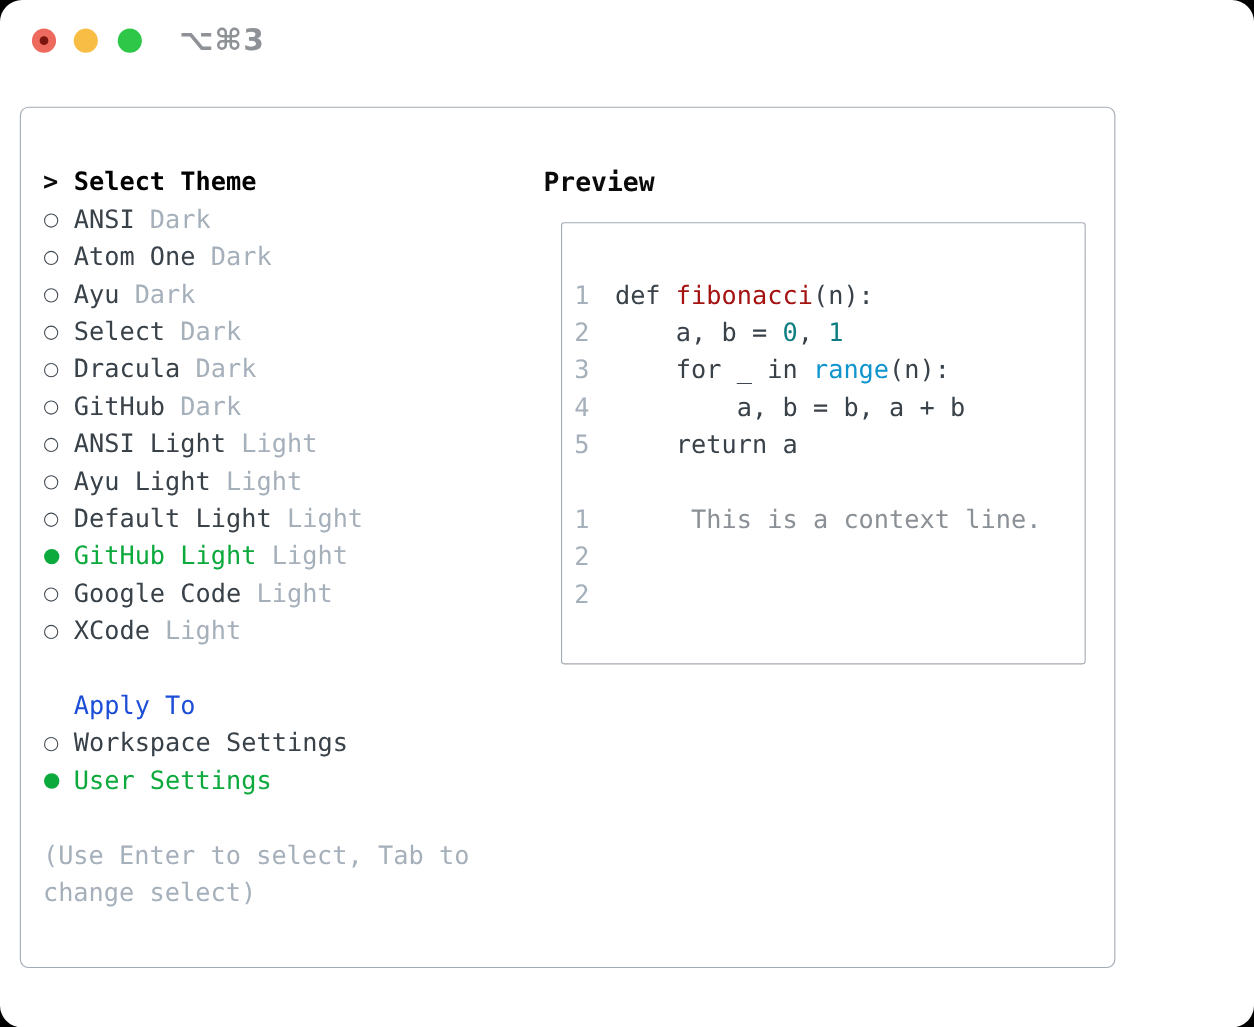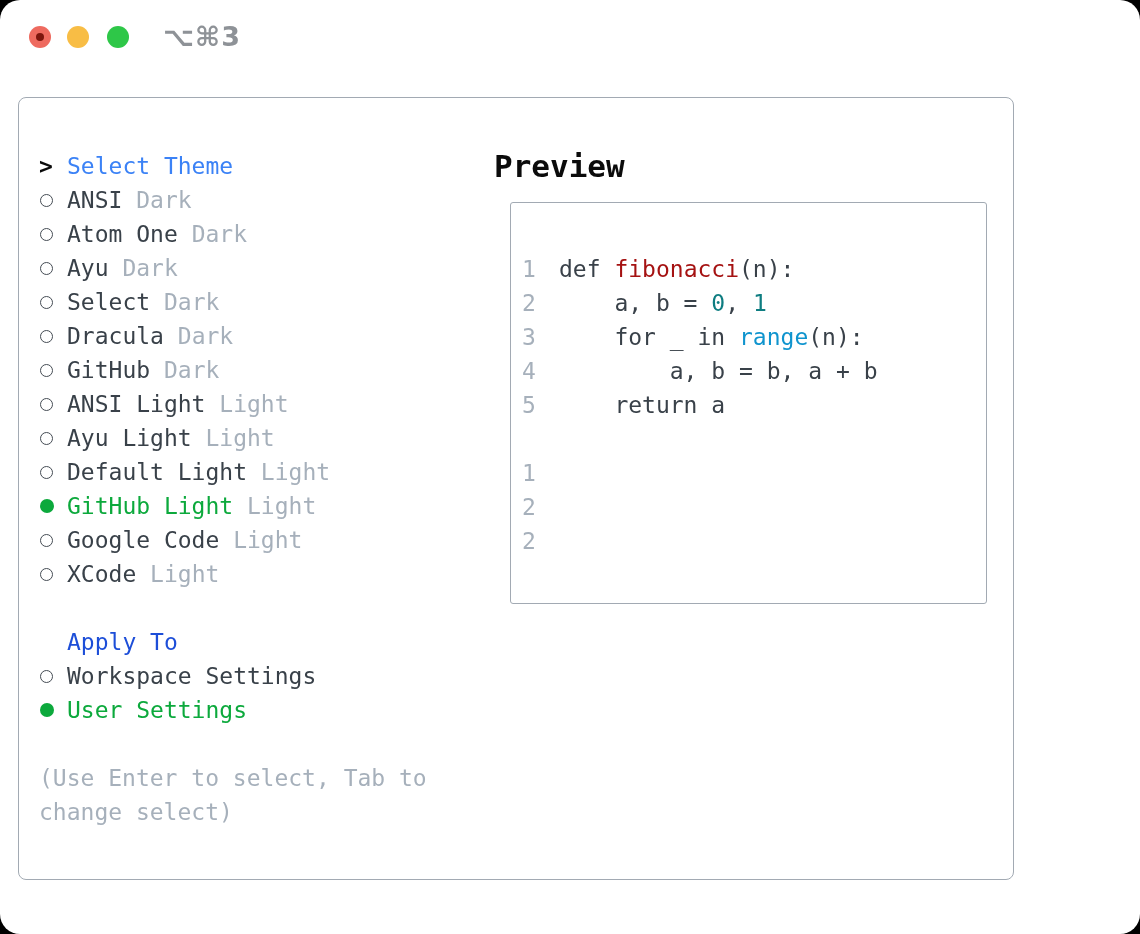--- a/index.html
+++ b/index.html
@@ -25,29 +25,29 @@
     background:#fff;border:1.5px solid #a2aab3;border-radius:8px;box-sizing:border-box;
   }
   
   .left-col{position:absolute;left:20px;top:51px;font-size:23px;color:#394149;}
   .row{height:34px;display:flex;align-items:center;white-space:pre;}
   .marker{width:28px;flex:0 0 28px;display:flex;align-items:center;}
   .arrow-glyph{font-weight:bold;color:#0b0b0b;}
   .circle{width:13px;height:13px;border:1.6px solid #454c54;border-radius:50%;box-sizing:border-box;margin-left:1px;}
   .row.selected .circle{width:14px;height:14px;border:none;background:#0ca93c;}
   .row.selected .name{color:#0ca93c;}
-  .htext{font-weight:normal;color:#3b82f6;}
+  .htext{font-weight:bold;color:#000000;}
   .htext2{color:#1d4ed8;}
   .name{color:#394149;}
   .variant{color:#a6b0bb;margin-left:13.85px;}
   .hint-line{height:34px;display:flex;align-items:center;color:#a6b0bb;white-space:pre;}
   
   .preview-header{
     position:absolute;left:475px;top:51px;height:34px;display:flex;align-items:center;
-    font-size:31px;font-weight:bold;color:#0b0b0b;
+    font-size:24px;font-weight:bold;color:#0b0b0b;
   }
   .preview-box{
     position:absolute;left:491px;top:104px;width:477px;height:402px;
     border:1.5px solid #a2aab3;border-radius:3px;box-sizing:border-box;background:#fff;
   }
   .code{position:absolute;left:11px;top:49px;font-size:23px;}
   .crow{height:34px;display:flex;align-items:center;white-space:pre;}
   .lnum{width:37px;flex:0 0 37px;color:#a6b0bb;}
   .seg{white-space:pre;}
   .seg.plain{color:#394149;}
@@ -194,20 +194,21 @@
         <div class="crow">
           <span class="lnum">5</span>
           <span class="seg plain">    return a</span>
         </div>
         <div class="crow">
           <span class="lnum"></span>
           <span class="seg plain"></span>
         </div>
         <div class="crow">
           <span class="lnum">1</span>
+          <span class="seg ctx">     This is a context line.</span>
         </div>
         <div class="crow">
           <span class="lnum">2</span>
         </div>
         <div class="crow">
           <span class="lnum">2</span>
         </div>
 
       </div>
     </div>

